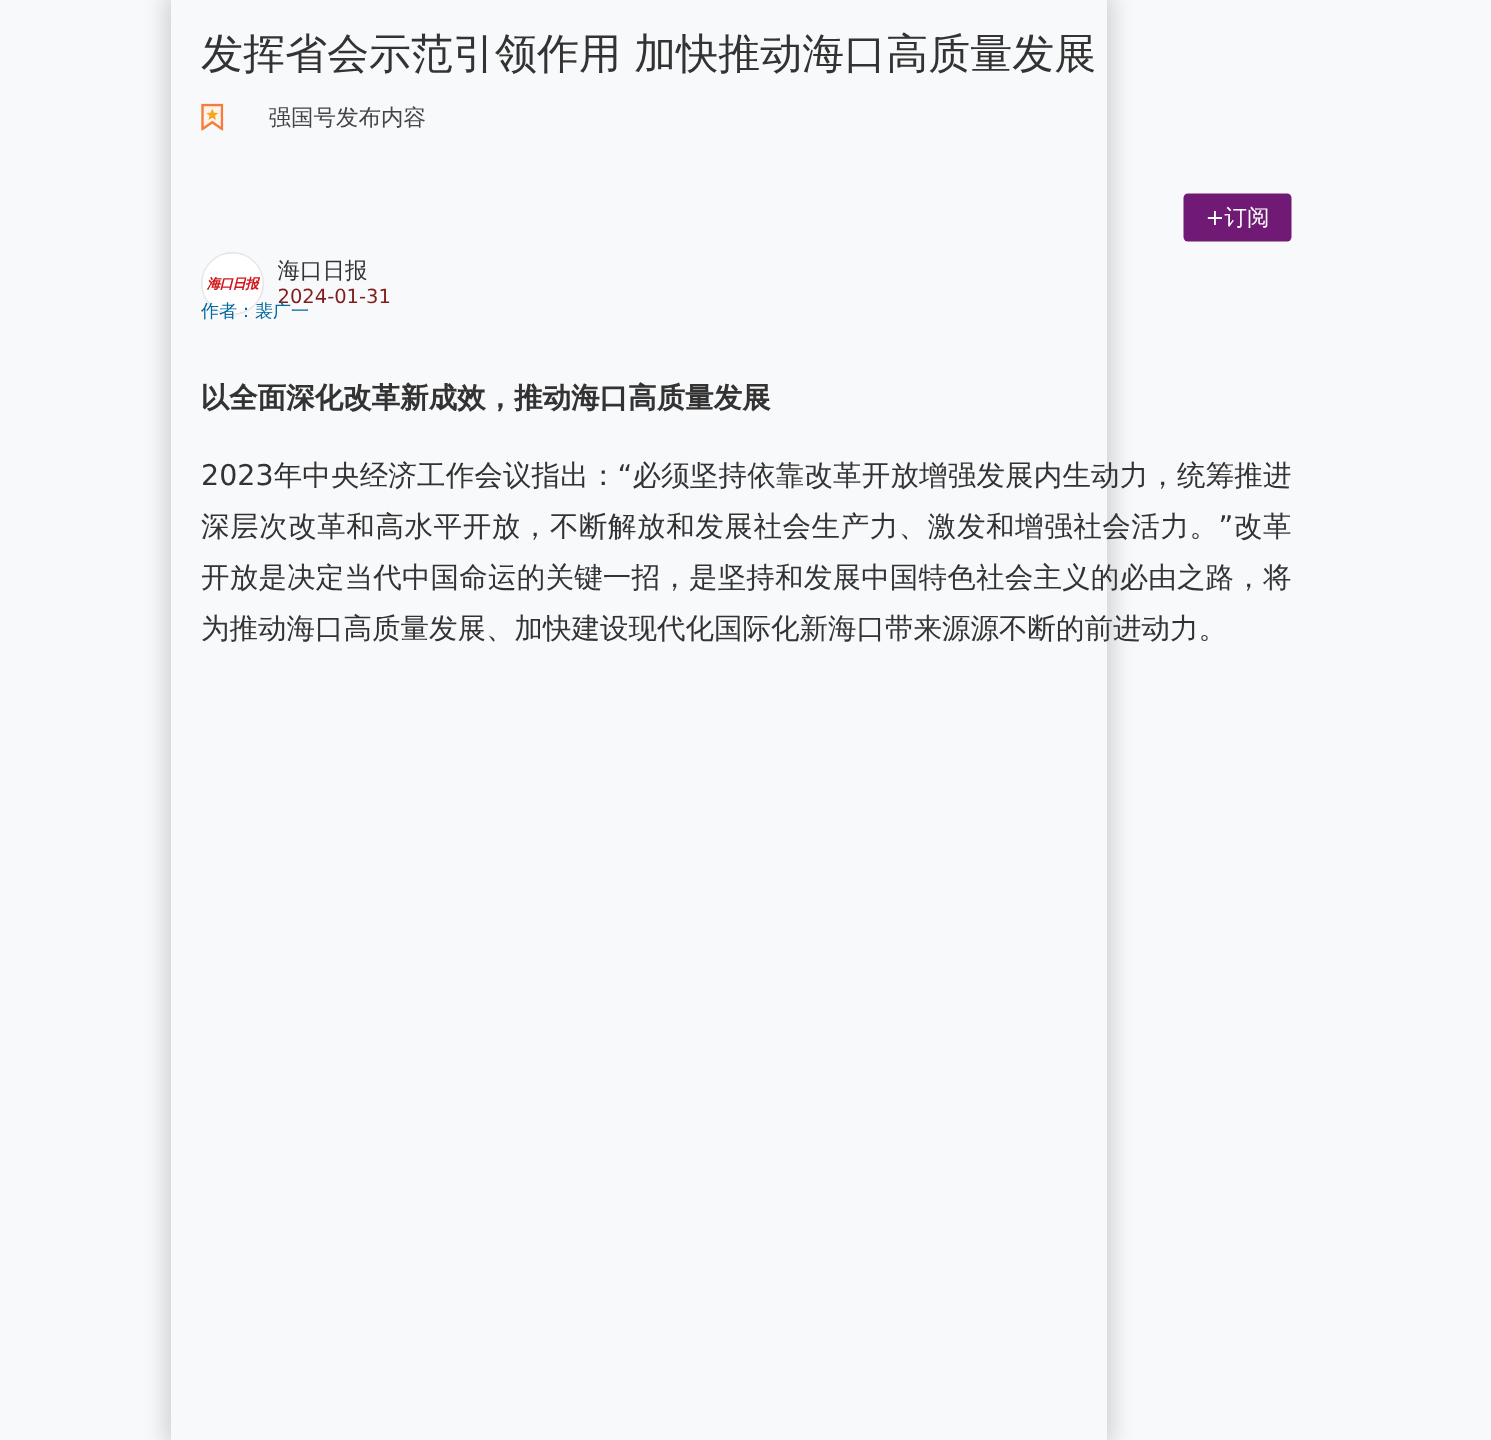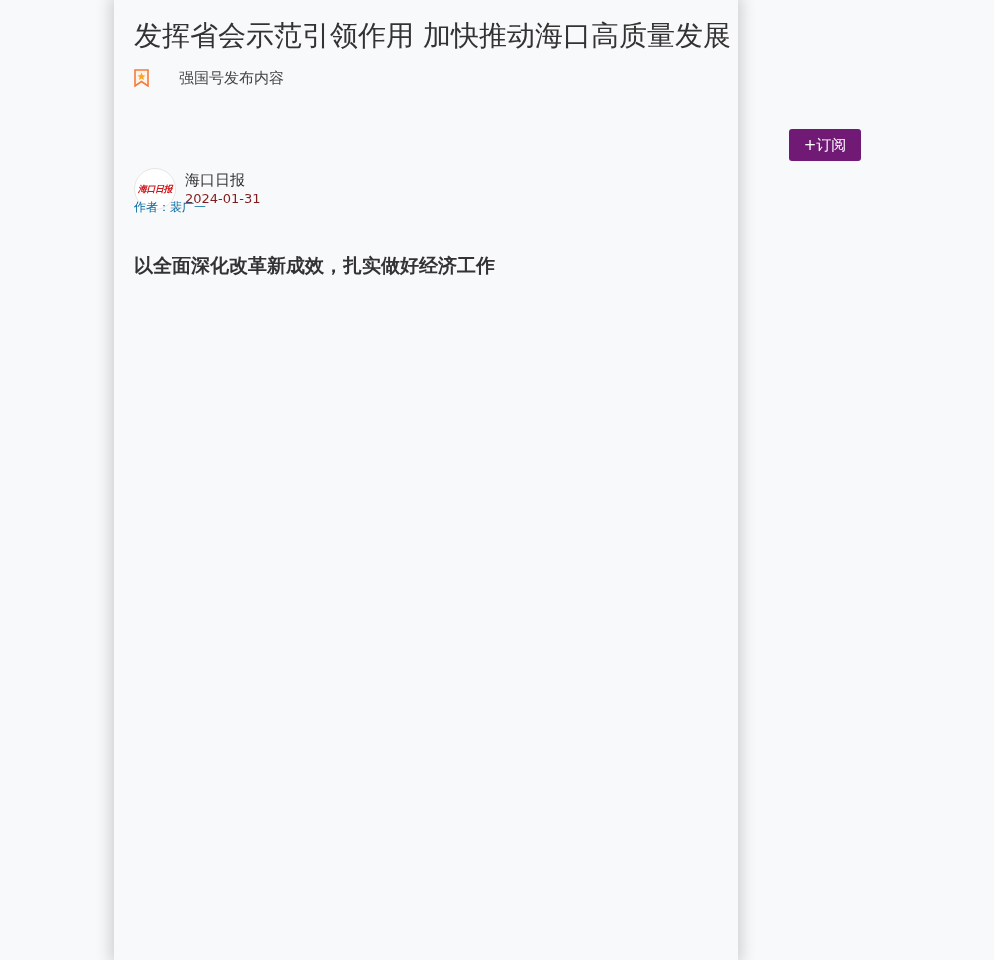--- a/index.html
+++ b/index.html
@@ -74,17 +74,18 @@
         <div class="name">海口日报</div>
         <div class="date">2024-01-31</div>
       </div>
     </div>
 
     <button class="subscribe">+订阅</button>
 
     <div class="author">作者：裴广一</div>
 
     <div class="body">
-      <h3>以全面深化改革新成效，扎实做好经济工作</h3>
+      <h3>以全面深化改革新成效，推动海口高质量发展</h3>
+      <p>2023年中央经济工作会议指出：“必须坚持依靠改革开放增强发展内生动力，统筹推进深层次改革和高水平开放，不断解放和发展社会生产力、激发和增强社会活力。”改革开放是决定当代中国命运的关键一招，是坚持和发展中国特色社会主义的必由之路，将为推动海口高质量发展、加快建设现代化国际化新海口带来源源不断的前进动力。</p>
     </div>
 
   </div>
 </div>
 
 </body></html>

